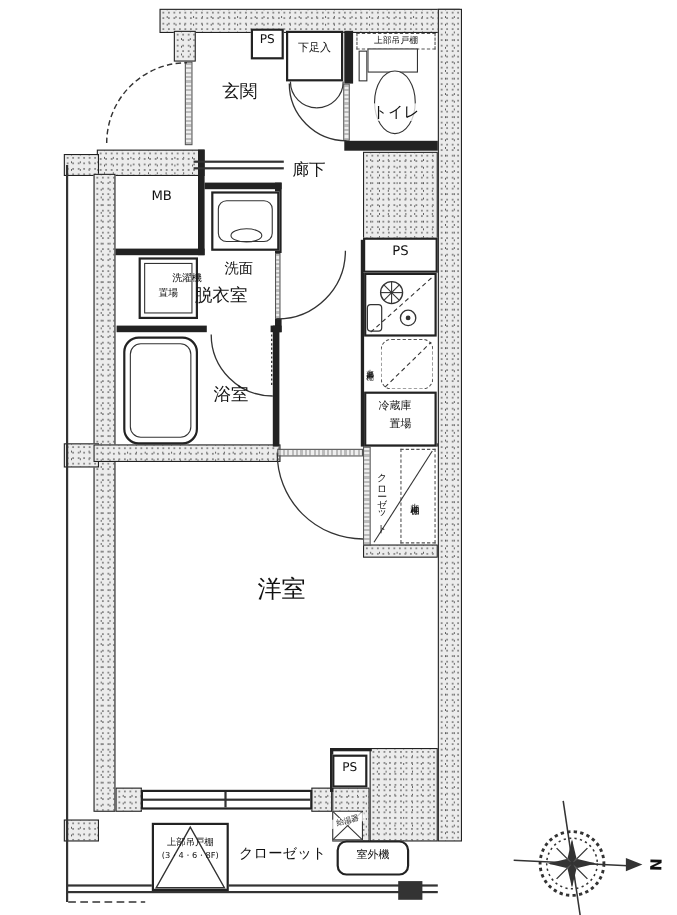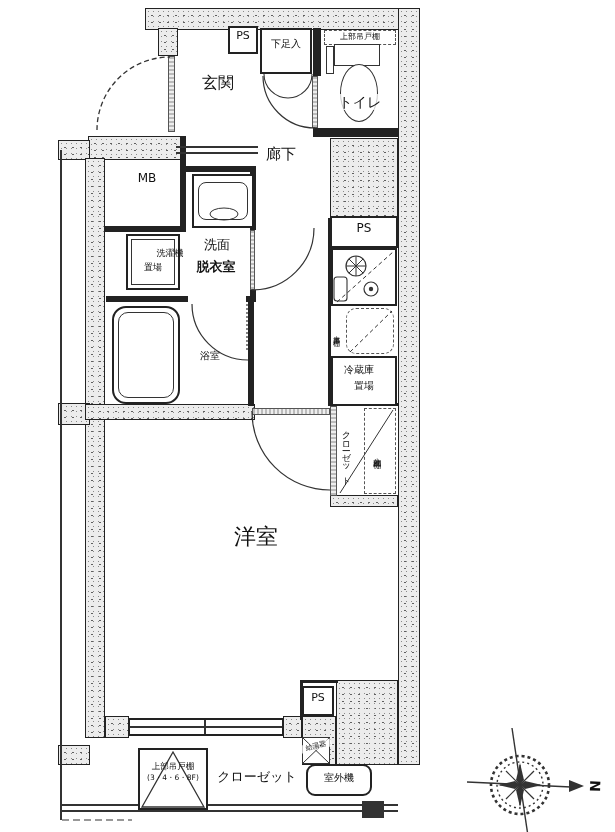--- a/index.html
+++ b/index.html
@@ -177,22 +177,22 @@
   <div class="lbl" style="left:186px;top:74px;width:64px;font-size:16px;">玄関</div>
   <div class="lbl" style="left:254px;top:146px;width:54px;font-size:15px;">廊下</div>
   <div class="lbl" style="left:330px;top:94px;width:60px;font-size:14px;background:rgba(255,255,255,.75);">トイレ</div>
   <div class="lbl" style="left:228px;top:30px;width:30px;font-size:11px;">PS</div>
   <div class="lbl" style="left:261px;top:38px;width:50px;font-size:10px;">下足入</div>
   <div class="lbl" style="left:324px;top:32px;width:72px;font-size:8px;">上部吊戸棚</div>
   <div class="lbl" style="left:127px;top:172px;width:40px;font-size:12px;">MB</div>
   <div class="lbl" style="left:147px;top:248px;width:46px;font-size:9px;">洗濯機</div>
   <div class="lbl" style="left:130px;top:262px;width:46px;font-size:9px;">置場</div>
   <div class="lbl" style="left:190px;top:238px;width:54px;font-size:13px;">洗面</div>
-  <div class="lbl" style="left:183px;top:260px;width:66px;font-size:13px;font-weight:bold;">脱衣室</div>
-  <div class="lbl" style="left:182px;top:350px;width:56px;font-size:10px;">浴室</div>
+  <div class="lbl" style="left:168px;top:260px;width:66px;font-size:16px;">脱衣室</div>
+  <div class="lbl" style="left:182px;top:350px;width:56px;font-size:16px;">浴室</div>
   <div class="lbl" style="left:334px;top:222px;width:60px;font-size:12px;">PS</div>
   <div class="lbl v" style="left:332px;top:307px;height:50px;font-size:7px;">上部吊戸棚</div>
   <div class="lbl" style="left:334px;top:364px;width:50px;font-size:10px;">冷蔵庫</div>
   <div class="lbl" style="left:334px;top:380px;width:60px;font-size:10px;">置場</div>
   <div class="lbl v" style="left:341px;top:410px;height:86px;font-size:9px;">クローゼット</div>
   <div class="lbl v" style="left:372px;top:414px;height:78px;font-size:8px;">上部枕棚</div>
   <div class="lbl" style="left:218px;top:524px;width:76px;font-size:22px;">洋室</div>
   <div class="lbl" style="left:304px;top:692px;width:28px;font-size:11px;">PS</div>
   <div class="lbl" style="left:300px;top:742px;width:32px;font-size:7px;transform:rotate(-14deg);background:rgba(255,255,255,.7);">給湯器</div>
   <div class="lbl" style="left:140px;top:762px;width:66px;font-size:8.5px;">上部吊戸棚</div>

